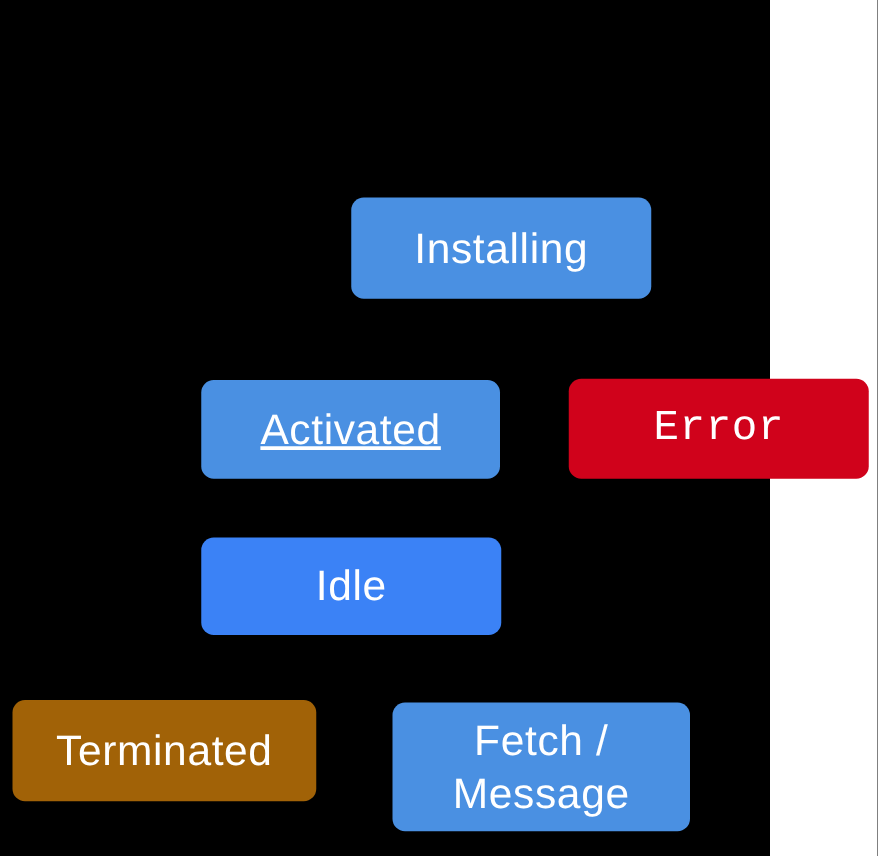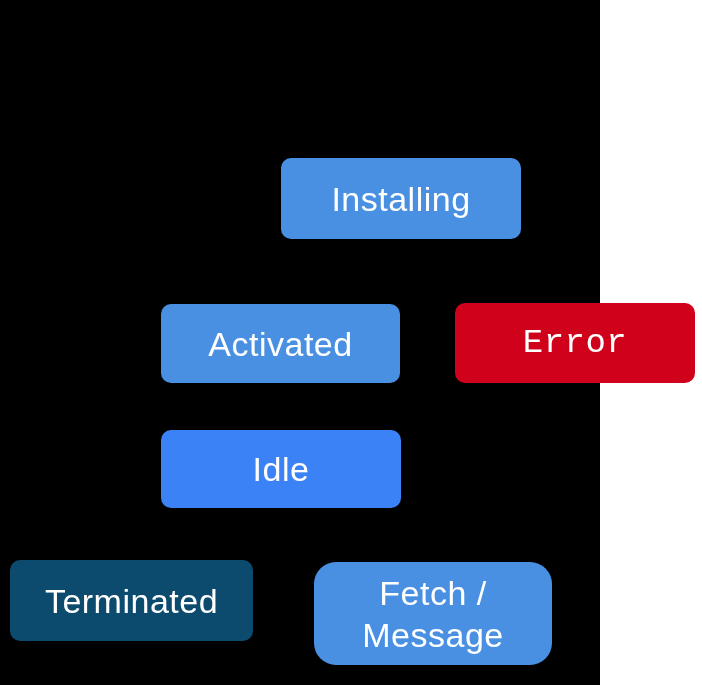--- a/index.html
+++ b/index.html
@@ -10,20 +10,21 @@
     width: 702px;
     height: 685px;
     overflow: hidden;
     font-family: "Liberation Sans", sans-serif;
   }
   .canvas {
     position: relative;
     width: 600px;
     height: 685px;
     background: #000000;
+    padding-left: 16px;
   }
   .node {
     position: absolute;
     display: flex;
     align-items: center;
     justify-content: center;
     border-radius: 10px;
     color: #ffffff;
     font-size: 34px;
     font-weight: 300;
@@ -39,24 +40,24 @@
   .node-terminated { left: 10px;  top: 560px; width: 243px; height: 81px; }
   .node-fetch-message { left: 314px; top: 562px; width: 238px; height: 103px; }
 </style>
 </head>
 <body>
 
 <div class="canvas" style="background: rgb(0, 0, 0);">
 
   <div class="node node-installing" style="background: rgb(74, 144, 226);">Installing</div>
 
-  <div class="node node-activated" style="background: rgb(74, 144, 226);">Activated</div>
+  <div class="node node-activated" style="background: rgb(74, 144, 226); text-decoration: underline;">Activated</div>
 
   <div class="node node-error" style="background: rgb(208, 2, 27);">Error</div>
 
   <div class="node node-idle" style="background: #3b82f6;">Idle</div>
 
-  <div class="node node-terminated" style="background: #0c4a6e;">Terminated</div>
+  <div class="node node-terminated" style="background: #a16207;">Terminated</div>
 
-  <div class="node node-fetch-message" style="background: rgb(74, 144, 226); border-radius: 22px;">Fetch /
+  <div class="node node-fetch-message" style="background: rgb(74, 144, 226);">Fetch /
 Message</div>
 
 </div>
 
 </body></html>

